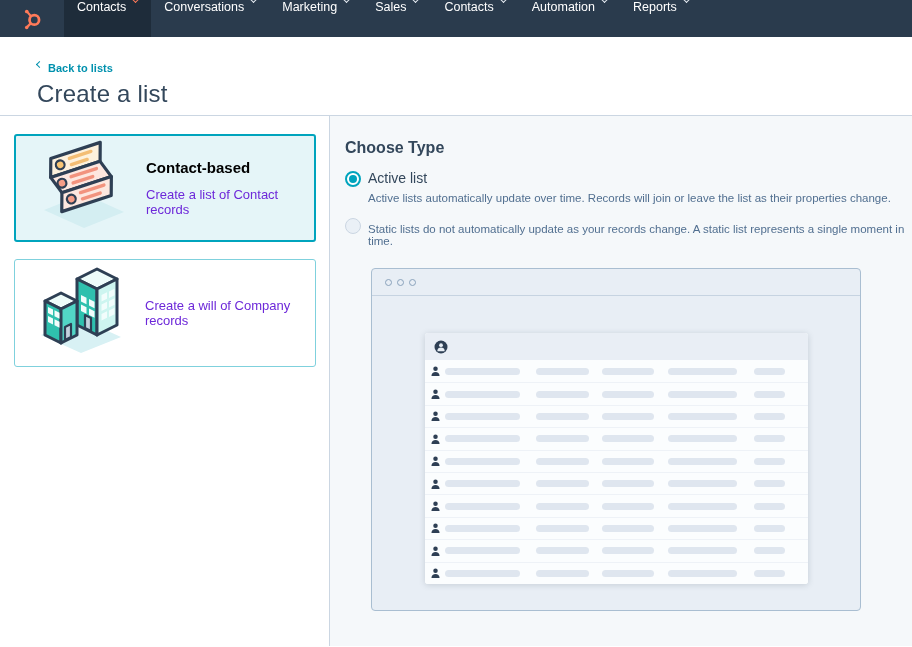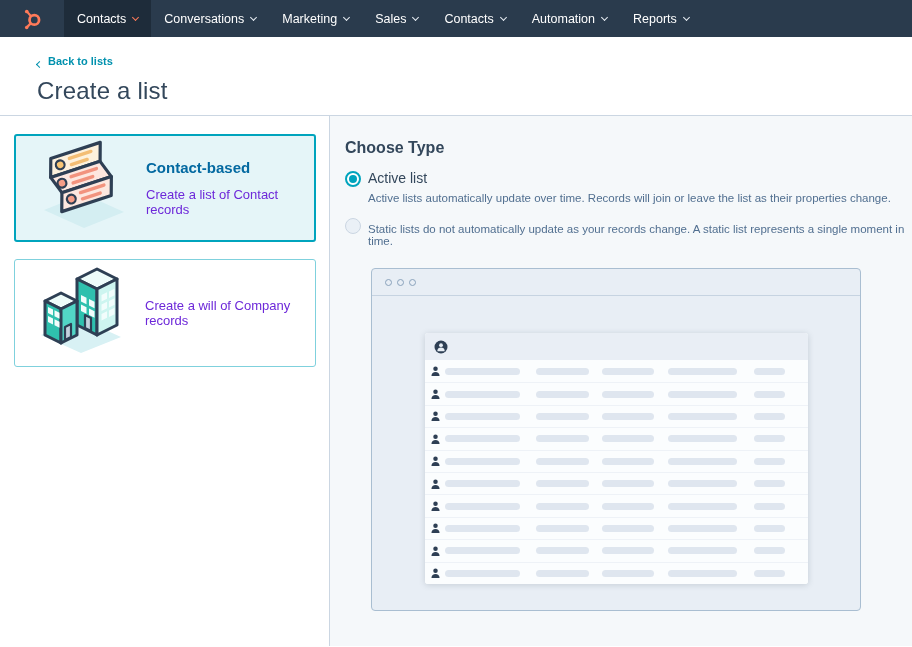--- a/index.html
+++ b/index.html
@@ -2,42 +2,42 @@
 <html><head>
 <meta charset="utf-8">
 <style>
   * { margin:0; padding:0; box-sizing:border-box; }
   body { font-family:"Liberation Sans", sans-serif; background:#fff; }
   .app { width:912px; height:647px; position:relative; overflow:hidden; background:#fff; }
 
   
   .topnav { height:37px; background:#2a3b4d; display:flex; align-items:stretch; }
   .logo { width:64px; display:flex; align-items:center; justify-content:center; cursor:pointer; }
-  .nav-item { display:flex; align-items:center; padding:16px 13px; color:#fff; font-size:12.5px; cursor:pointer; }
+  .nav-item { display:flex; padding:0 13px; color:#fff; font-size:12.5px; cursor:pointer; }
   .nav-item.active { background:#1e2c3a; }
   .chev { width:5px; height:5px; border-right:1.5px solid #e7edf4; border-bottom:1.5px solid #e7edf4; transform:rotate(45deg); margin-left:7px; margin-top:-3px; }
   .nav-item.active .chev { border-color:#ff7a59; }
 
   
   .page-header { height:78px; padding:16px 0 0 37px; background:#fff; }
-  .back-link { display:inline-flex; align-items:flex-end; color:#0091ae; font-size:11px; font-weight:bold; text-decoration:none; cursor:pointer; }
+  .back-link { display:inline-flex; align-items:flex-start; color:#0091ae; font-size:11px; font-weight:bold; text-decoration:none; cursor:pointer; }
   .chev-left { width:5px; height:5px; border-left:1.6px solid #0091ae; border-bottom:1.6px solid #0091ae; transform:rotate(45deg); margin-right:6px; }
   .page-title { font-size:24px; font-weight:400; color:#33475b; margin-top:6px; letter-spacing:.2px; }
 
   
   .content { display:flex; height:531px; border-top:1px solid #cbd6e2; }
   .left-panel { width:330px; background:#fff; border-right:1px solid #cbd6e2; padding:18px 13px 0 14px; }
   .right-panel { flex:1; background:#f5f8fa; padding:23px 0 0 15px; }
 
   
   .type-card { width:100%; height:108px; border:1px solid #7fd1dd; border-radius:3px; background:#fff;
                display:flex; align-items:center; padding:0 8px 0 18px; margin-bottom:17px; cursor:pointer; }
   .type-card.selected { border:2px solid #00a4bd; background:#e5f5f8; }
   .card-illustration { width:96px; flex-shrink:0; margin-right:16px; }
-  .card-title { font-size:15px; font-weight:bold; color:#0369a1; margin-bottom:11px; }
+  .card-title { font-size:15px; font-weight:bold; color:#000000; margin-bottom:11px; }
   .card-desc { font-size:13px; color:#6d28d9; }
 
   
   .choose-heading { font-size:16px; font-weight:bold; color:#33475b; margin-bottom:13px; }
   .option { display:flex; margin-bottom:13px; }
   .radio { width:16px; height:16px; border-radius:50%; flex-shrink:0; margin-right:7px; margin-top:1px; position:relative; cursor:pointer; }
   .radio.on { border:2px solid #00a4bd; background:#fff; }
   .radio.on::after { content:""; position:absolute; left:2px; top:2px; width:8px; height:8px; border-radius:50%; background:#00a4bd; }
   .radio.off { border:1px solid #cbd6e2; background:#eaf0f6; }
   .opt-label { font-size:14px; color:#33475b; cursor:pointer; }

